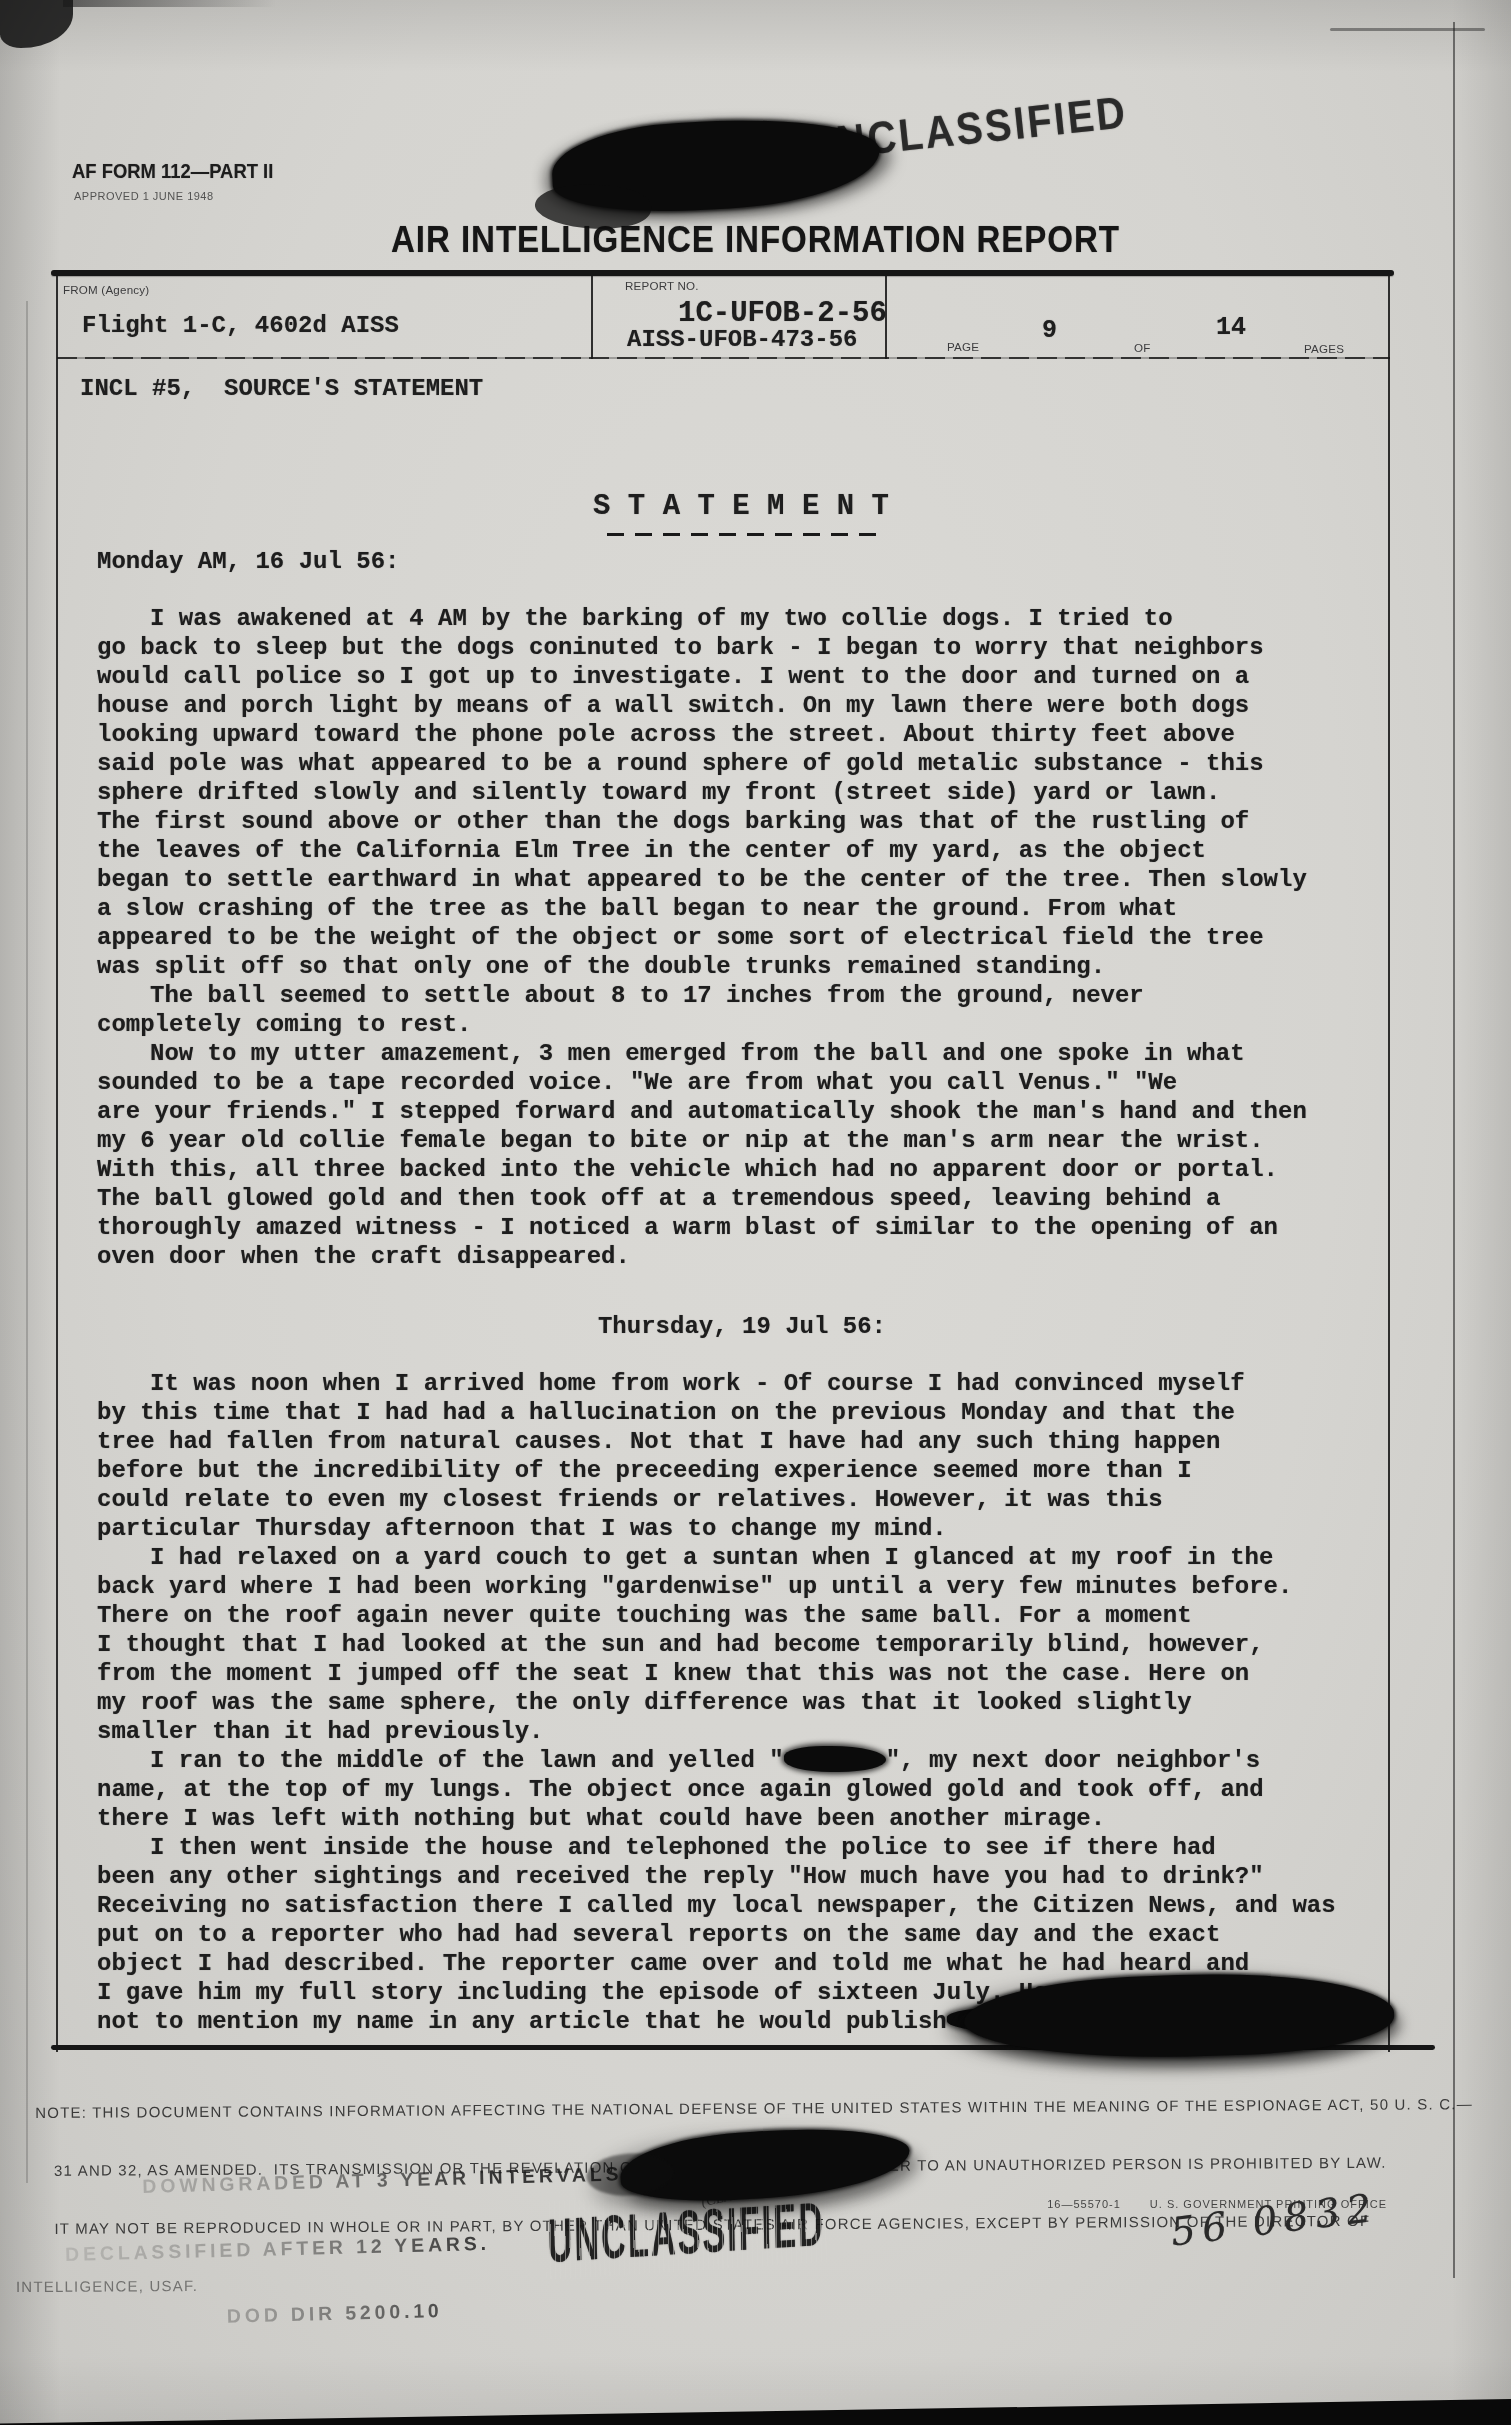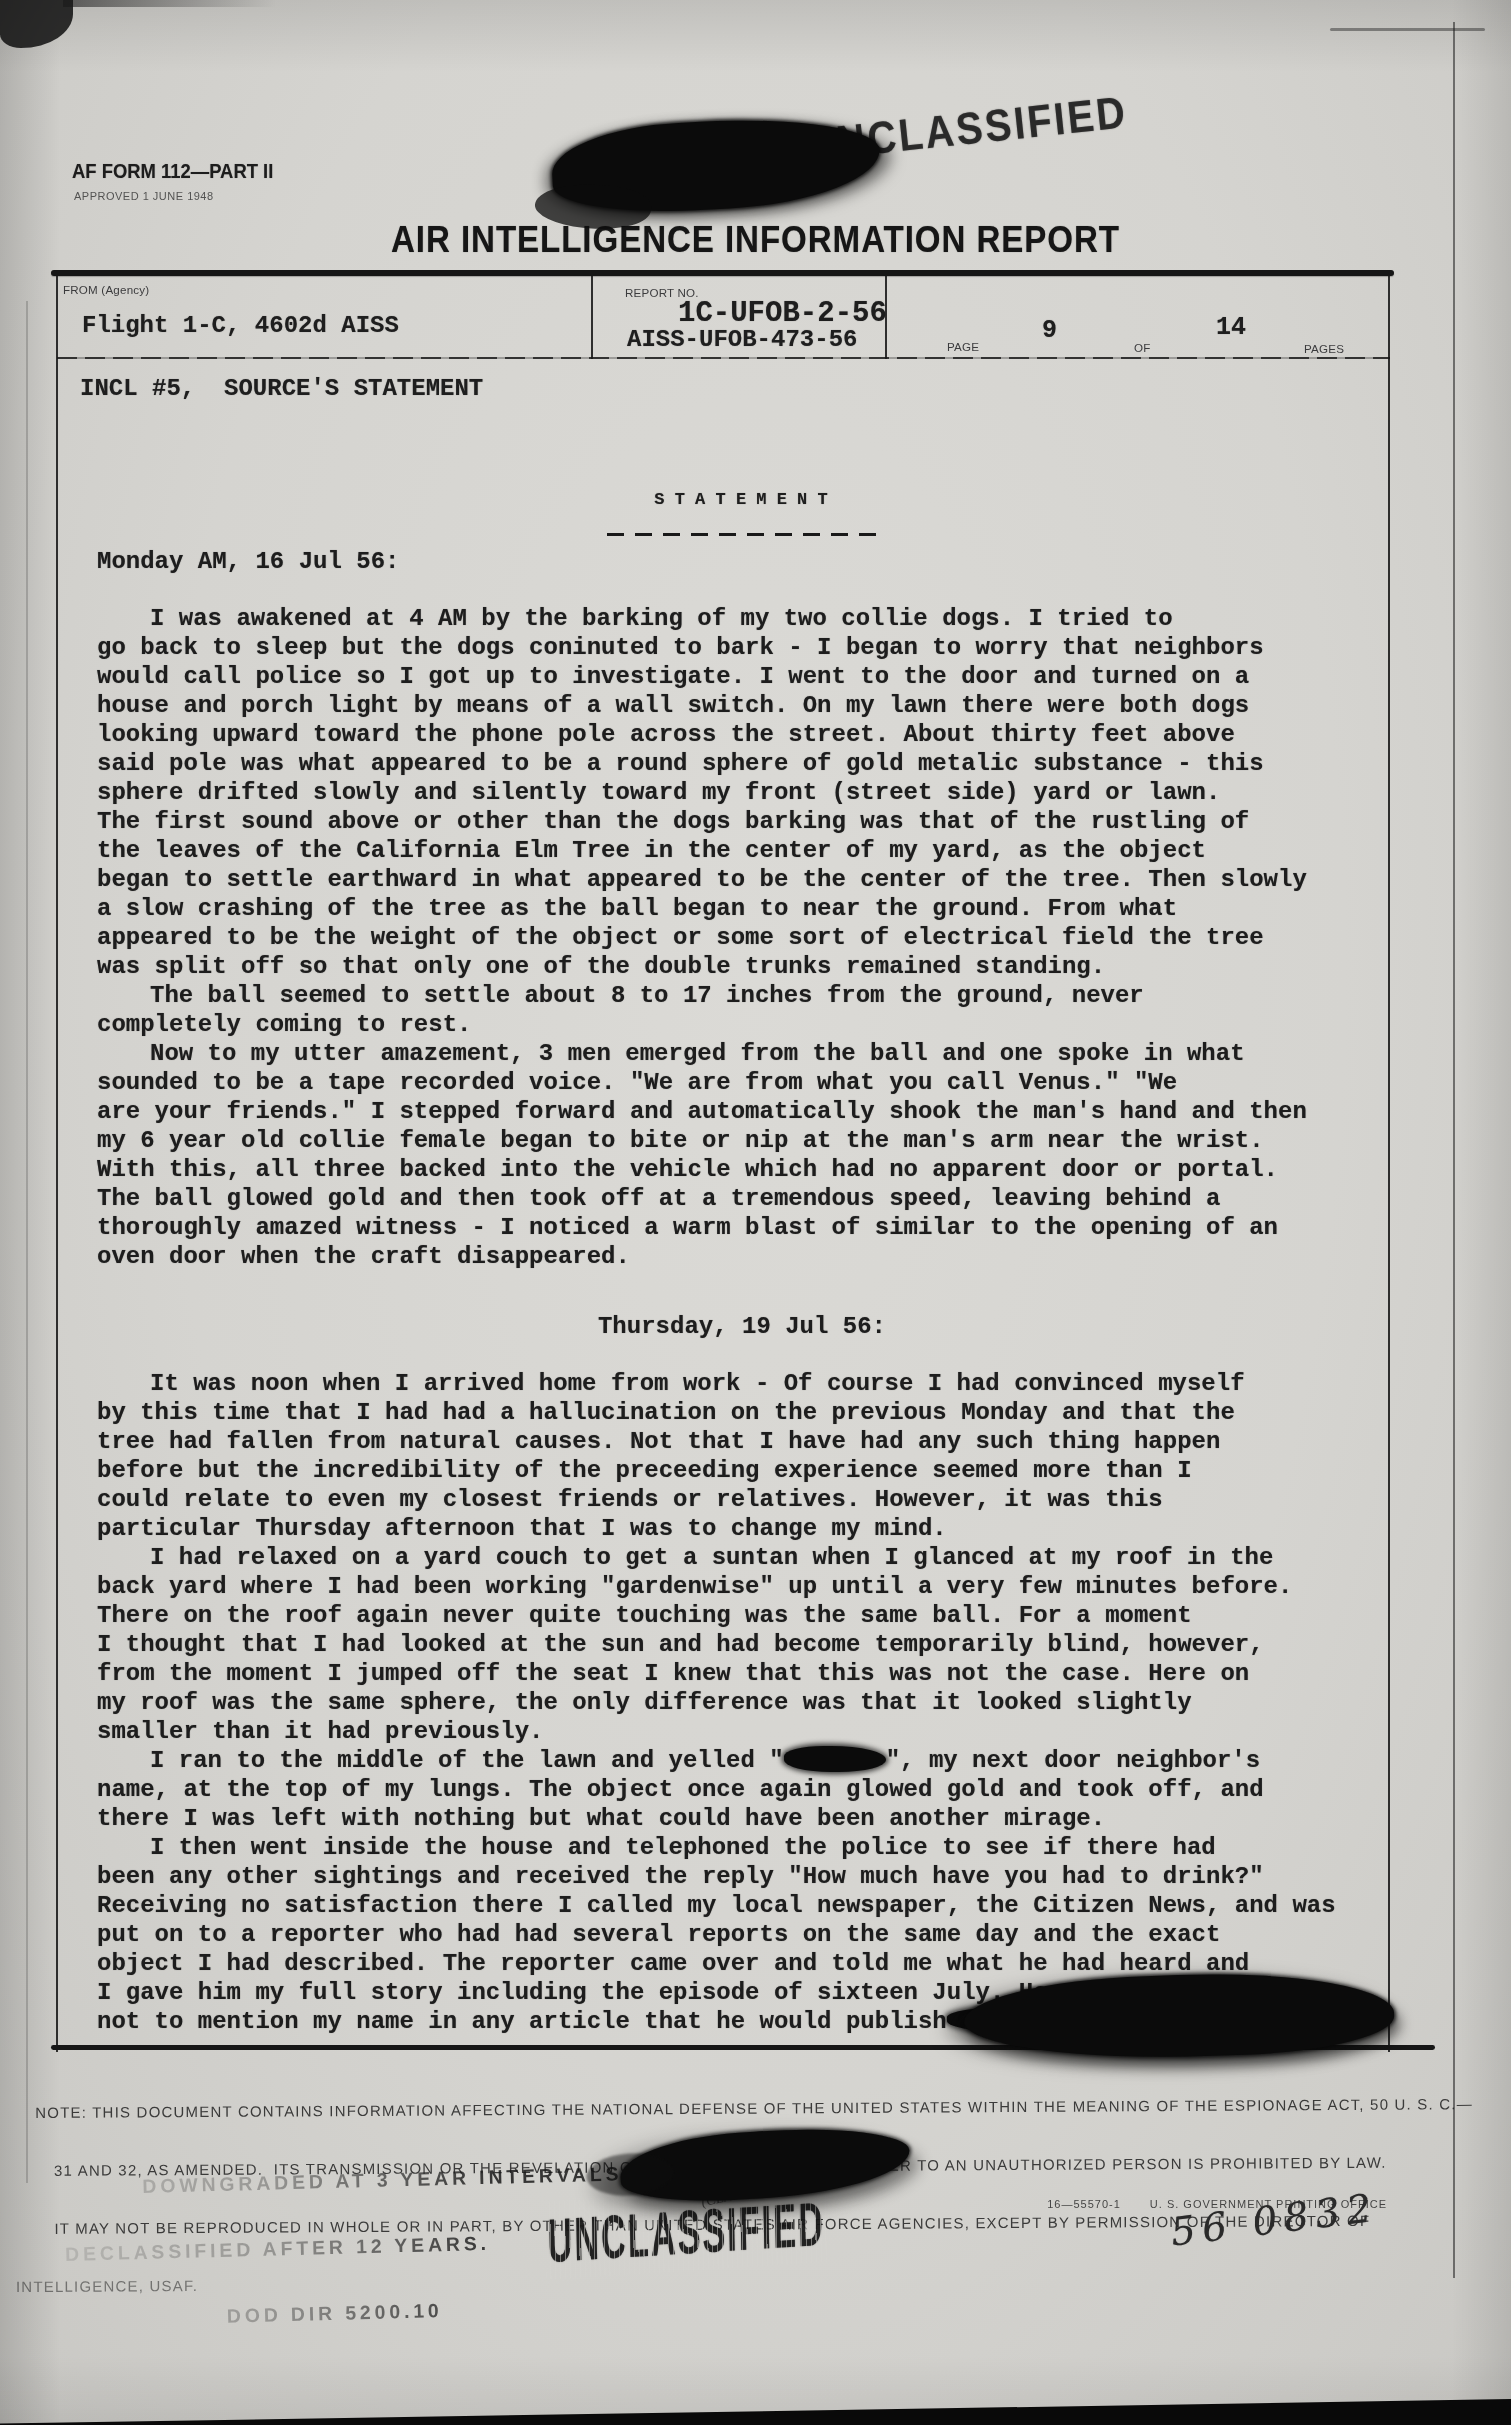--- a/index.html
+++ b/index.html
@@ -59,27 +59,27 @@
   .blob-bottom::before { content:""; position:absolute; left:-34px; top:12.6px; width:87px; height:42px;
     background:rgba(14,14,14,.45); border-radius:50%; filter:blur(1px); }
   .caption-bottom { left:700px; top:2181px; font-size:14.6px; transform:rotate(-12deg); z-index:2; opacity:.85; }
   
   .from-value   { left:82px;  top:312px; font-size:24px; }
   .report-no-1  { left:678px; top:297px; font-size:29px; }
   .report-no-2  { left:627px; top:326px; font-size:24px;font-family:Liberation Mono, monospace; }
   .page-num     { left:1042px; top:316px; font-size:25px; }
   .total-pages  { left:1216px; top:313px; font-size:25px; }
   .lbl-from   { left:63px;  top:283px;text-align:right; }
-  .lbl-report { left:625px; top:286px; }
+  .lbl-report { left:625px; top:279px; }
   .lbl-page   { left:947px; top:340px; }
   .lbl-of     { left:1134px; top:341px; }
   .lbl-pages  { left:1304px; top:342px; }
   .encl-line  { left:80px; top:375px; font-size:24px; }
   
-  .stmt-heading { left:96px; top:490px; width:1290px; text-align:center; font-size:17px; }
+  .stmt-heading { left:96px; top:490px; width:1290px; text-align:center; font-size:29px; }
   .stmt-underline { left:607px; top:533px; width:270px; height:3.4px;
     background:repeating-linear-gradient(90deg,#191919 0 17.5px, transparent 17.5px 28px); }
   .stmt-body { left:97px; top:547px; width:1290px; font-size:24px; line-height:29px; z-index:1; }
   .stmt-body .dateline { font-family:"Liberation Mono","DejaVu Sans Mono",monospace; font-weight:bold;
     white-space:pre; margin:0 0 28px 0; text-shadow:0 0 1px rgba(25,25,25,.45); }
   .stmt-body .dateline:not(:first-child) { margin-top:41px;text-align:center; }
   .stmt-body .para { font-family:"Liberation Mono","DejaVu Sans Mono",monospace; font-weight:bold;
     white-space:pre-line; text-indent:53px; margin:0; text-shadow:0 0 1px rgba(25,25,25,.45); }
   .redaction-inline { display:inline-block; height:26px; background:#0b0b0b; border-radius:42% 58% 50% 50%;
     vertical-align:-4.9px; box-shadow:0 0 4.9px 2.4px rgba(12,12,12,.75); }

